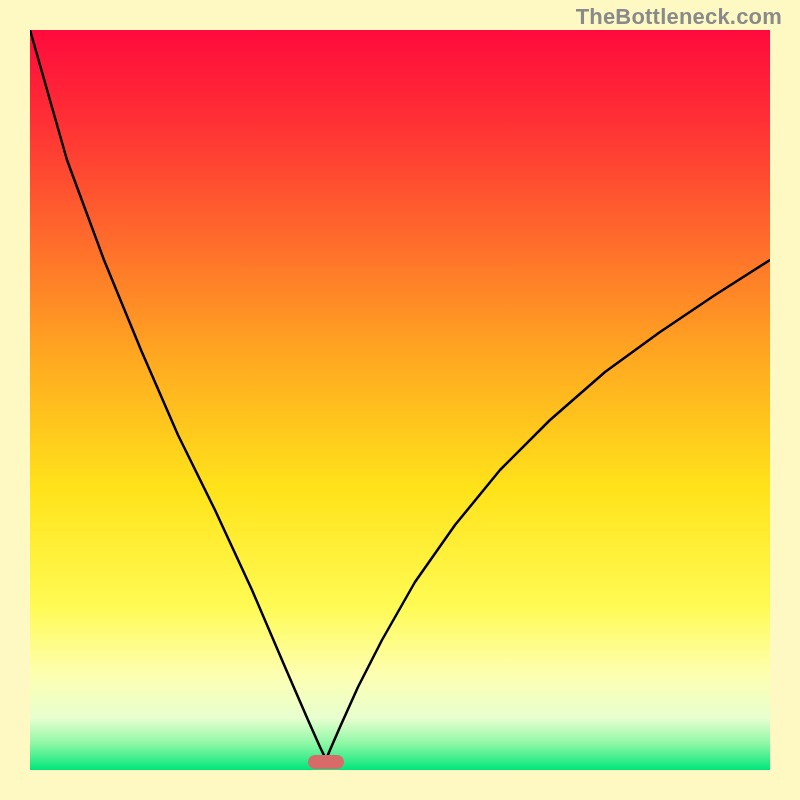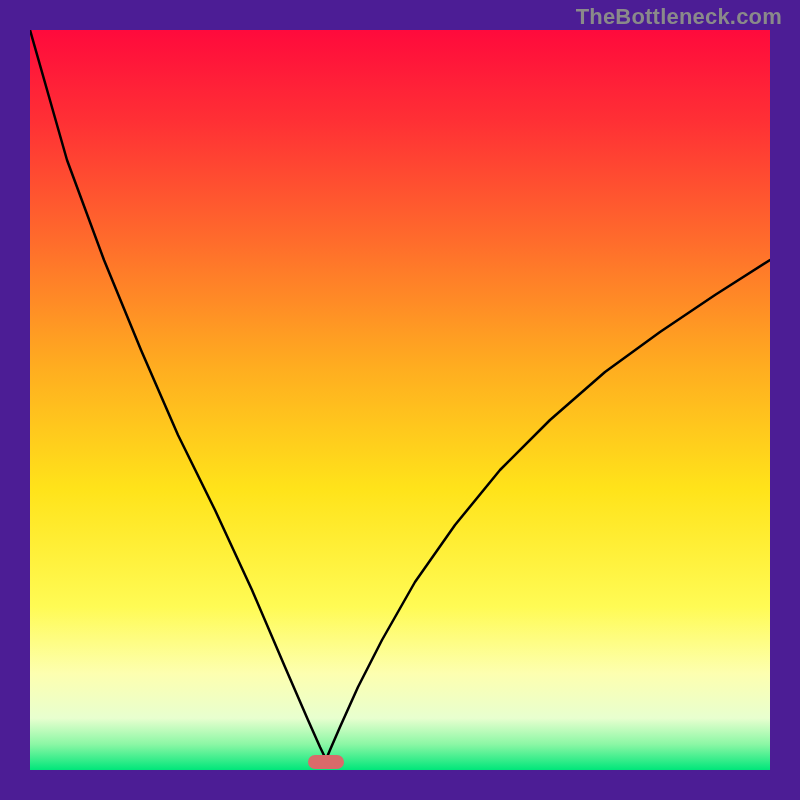--- a/index.html
+++ b/index.html
@@ -8,21 +8,21 @@
     width: 800px;
     height: 800px;
     background: #000;
     overflow: hidden;
     font-family: Arial, Helvetica, sans-serif;
   }
   .outer {
     position: relative;
     width: 800px;
     height: 800px;
-    background: #4c1d95;
+    background: #fef9c3;
   }
   .watermark {
     position: absolute;
     top: 4px;
     right: 18px;
     color: #8a8a8a;
     font-size: 22px;
     font-weight: 600;
     z-index: 10;
     letter-spacing: 0.2px;

